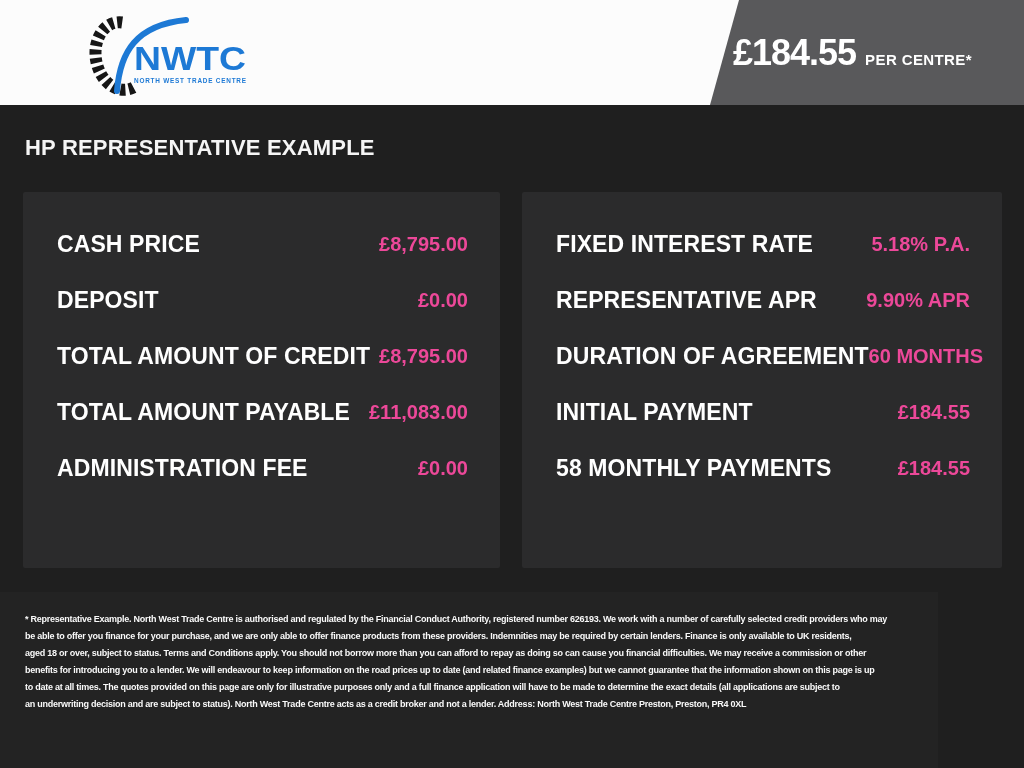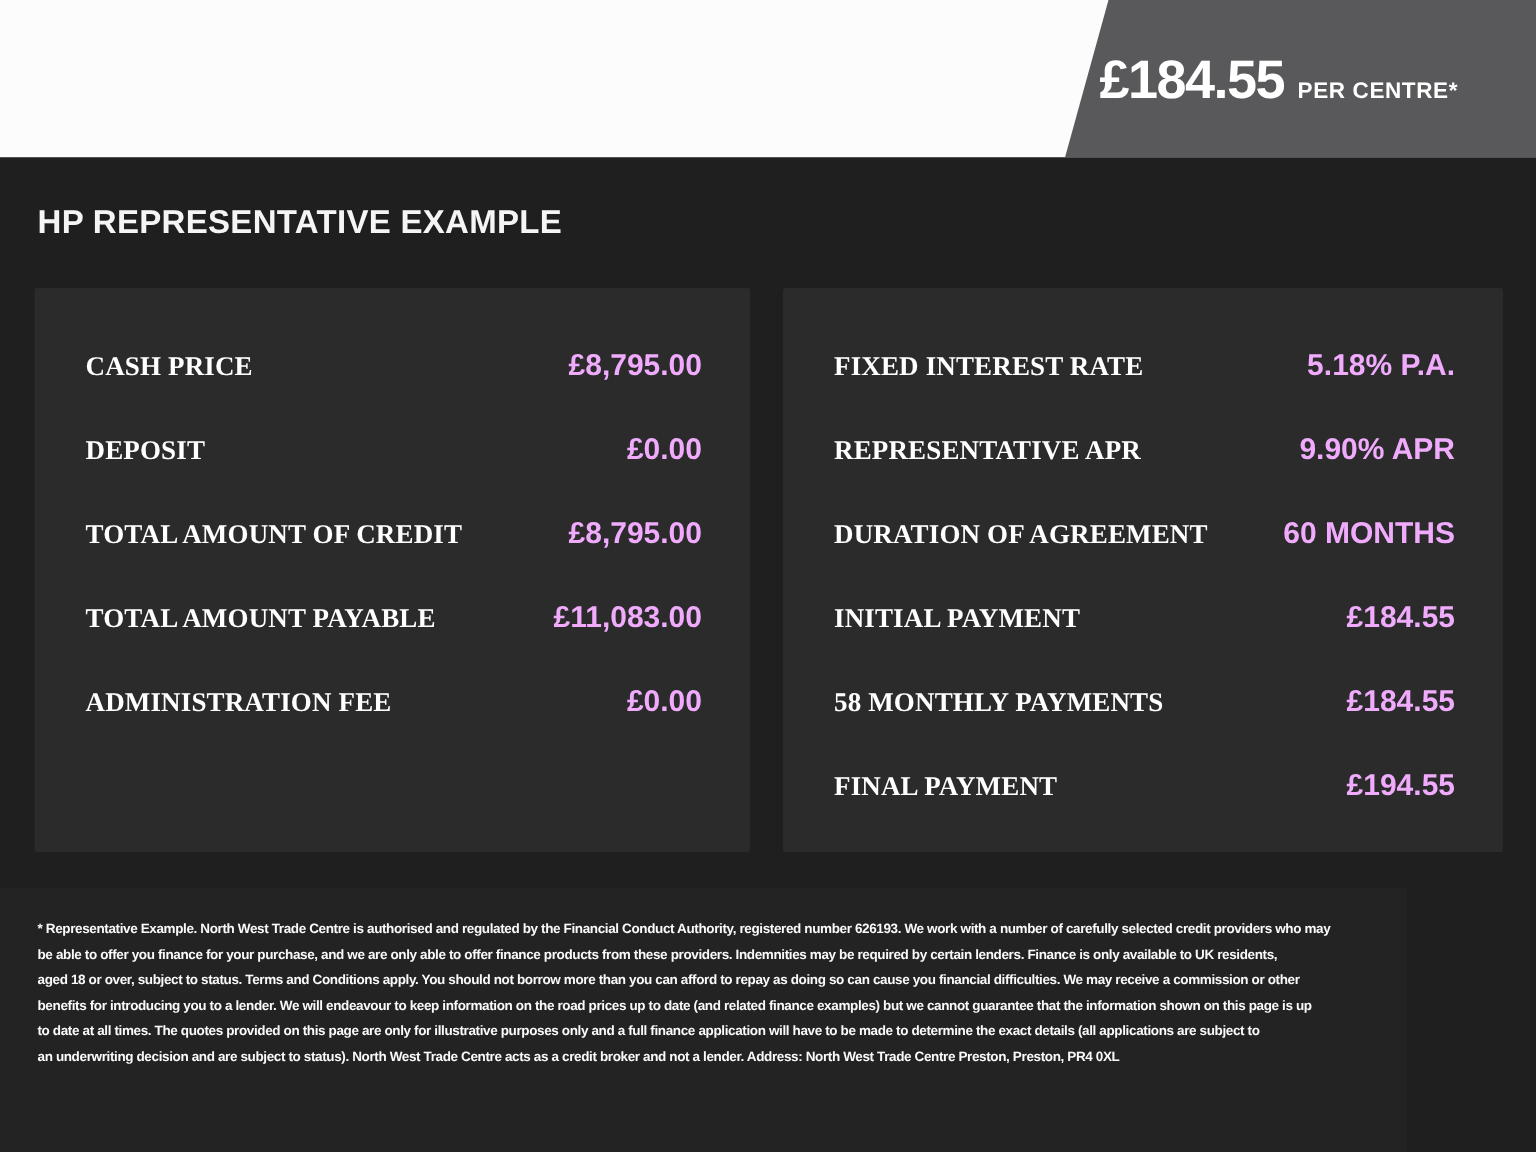--- a/index.html
+++ b/index.html
@@ -45,42 +45,55 @@
     border-radius:2px;box-sizing:border-box;
     padding:24px 32px 16px 34px;
     display:flex;flex-direction:column;
   }
   .panel.left{left:23px;width:477px;}
   .panel.right{left:522px;width:480px;}
   .finance-row{
     height:56px;display:flex;align-items:center;justify-content:space-between;
   }
   .finance-label{
-    color:#ffffff;font-weight:700;font-size:18px;letter-spacing:.1px;white-space:nowrap;font-family:Liberation Serif, serif;
+    color:#ffffff;font-weight:700;font-size:23px;letter-spacing:.1px;white-space:nowrap;
   }
   .finance-value{
-    color:#f0abfc;font-weight:700;font-size:20px;letter-spacing:0;white-space:nowrap;
+    color:#ec4899;font-weight:700;font-size:20px;letter-spacing:0;white-space:nowrap;
     text-align:right;
   }
   
   .footer{
     position:absolute;top:592px;left:0;width:938px;height:176px;
     background:#232323;box-sizing:border-box;
     padding:19px 25px 0 25px;
   }
   .disclaimer-line{
     color:#fafafa;font-weight:700;font-size:9px;letter-spacing:-0.25px;
     line-height:17px;white-space:nowrap;
   }
 </style>
 </head>
 <body>
 
 <div class="header">
 
+  <div class="logo">
+    <svg width="180" height="82" viewBox="0 0 180 82" style="overflow:visible">
+
+      <g transform="rotate(-10 30 44)">
+        <path d="M 36,11 A 26,34 0 1 0 36,77" fill="none" stroke="#161616" stroke-width="12" stroke-dasharray="5 3.5"></path>
+      </g>
+
+      <path d="M 25,79 C 28,40 44,13 94,8" fill="none" stroke="#1d79d5" stroke-width="6" stroke-linecap="round"></path>
+
+      <text x="42" y="58" font-family="Liberation Sans, sans-serif" font-weight="700" font-size="33" fill="#1d79d5" textLength="112" lengthAdjust="spacingAndGlyphs">NWTC</text>
+      <text x="42" y="71" font-family="Liberation Sans, sans-serif" font-weight="700" font-size="6.4" fill="#1d79d5" textLength="112" lengthAdjust="spacing">NORTH WEST TRADE CENTRE</text>
+    </svg>
+  </div>
 
   <div class="price-banner">
     <div class="inner">
       <span class="price-amount">£184.55</span>
       <span class="price-period">PER CENTRE*</span>
     </div>
   </div>
 </div>
 
 <div class="main">
@@ -123,24 +136,20 @@
       <span class="finance-value">60 MONTHS</span>
     </div>
     <div class="finance-row">
       <span class="finance-label">INITIAL PAYMENT</span>
       <span class="finance-value">£184.55</span>
     </div>
     <div class="finance-row">
       <span class="finance-label">58 MONTHLY PAYMENTS</span>
       <span class="finance-value">£184.55</span>
     </div>
-    <div class="finance-row">
-      <span class="finance-label">FINAL PAYMENT</span>
-      <span class="finance-value">£194.55</span>
-    </div>
   </div>
 </div>
 
 <div class="footer">
   <div class="disclaimer-line">* Representative Example. North West Trade Centre is authorised and regulated by the Financial Conduct Authority, registered number 626193. We work with a number of carefully selected credit providers who may</div>
   <div class="disclaimer-line">be able to offer you finance for your purchase, and we are only able to offer finance products from these providers. Indemnities may be required by certain lenders. Finance is only available to UK residents,</div>
   <div class="disclaimer-line">aged 18 or over, subject to status. Terms and Conditions apply. You should not borrow more than you can afford to repay as doing so can cause you financial difficulties. We may receive a commission or other</div>
   <div class="disclaimer-line">benefits for introducing you to a lender. We will endeavour to keep information on the road prices up to date (and related finance examples) but we cannot guarantee that the information shown on this page is up</div>
   <div class="disclaimer-line">to date at all times. The quotes provided on this page are only for illustrative purposes only and a full finance application will have to be made to determine the exact details (all applications are subject to</div>
   <div class="disclaimer-line">an underwriting decision and are subject to status). North West Trade Centre acts as a credit broker and not a lender. Address: North West Trade Centre Preston, Preston, PR4 0XL</div>

